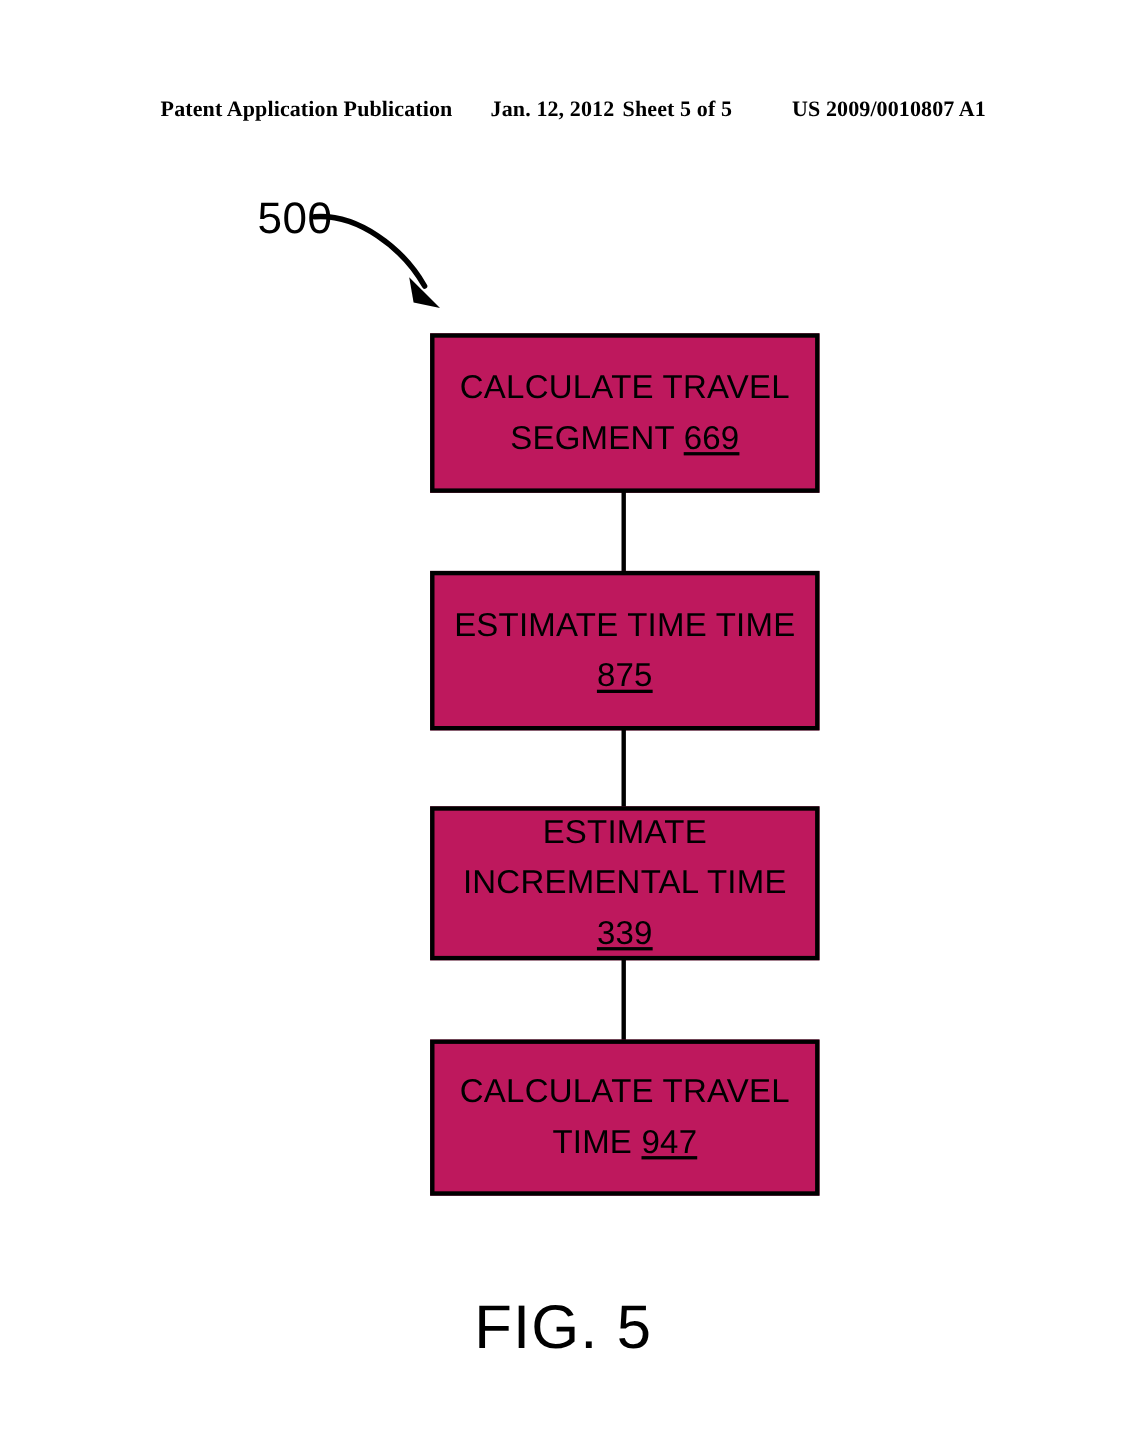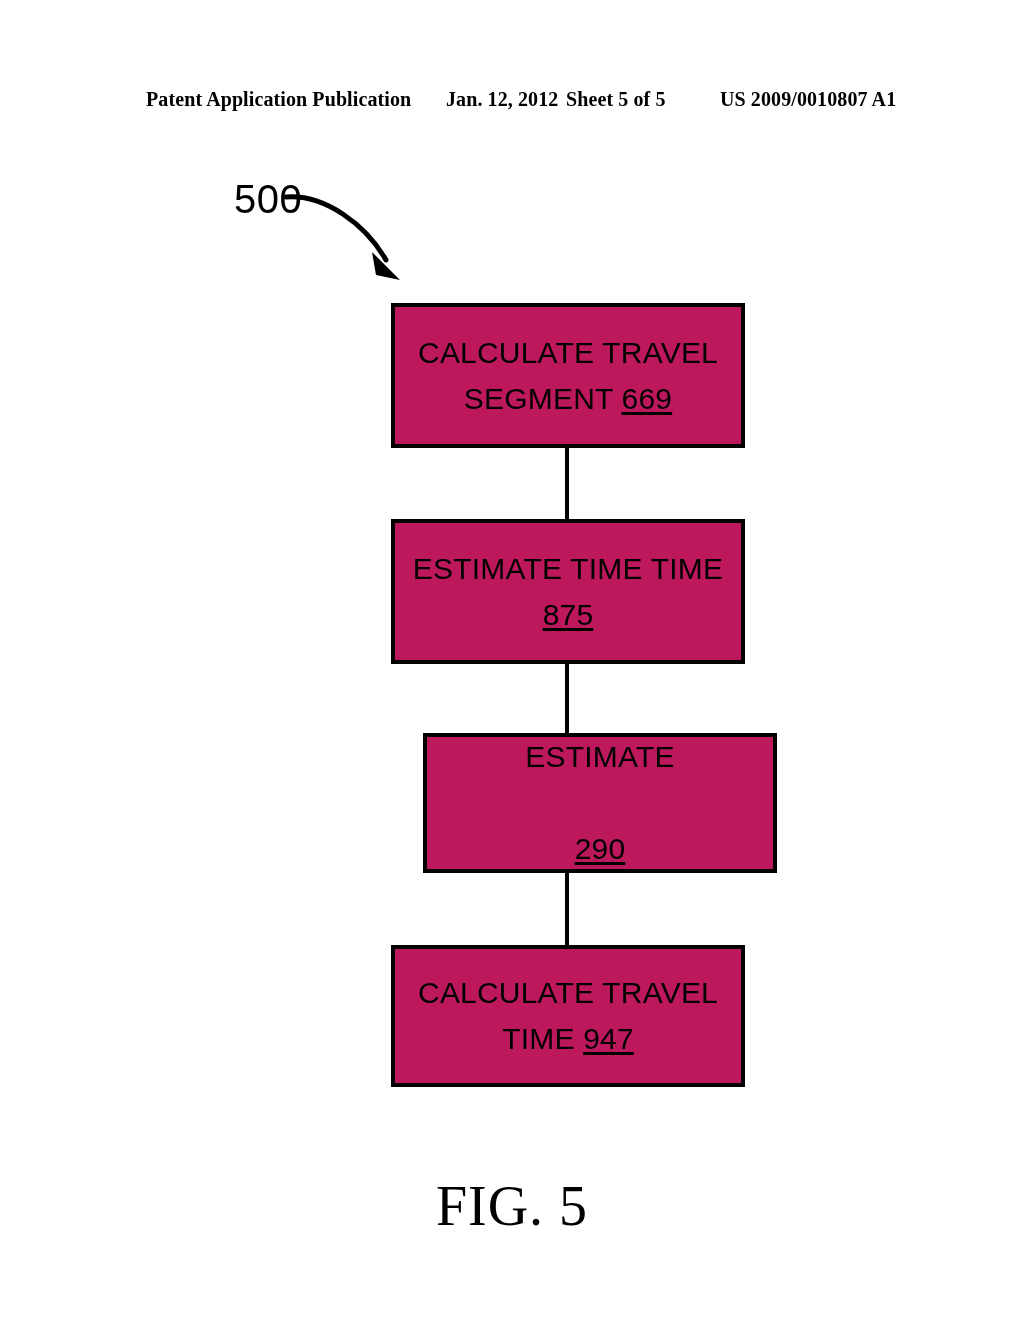--- a/index.html
+++ b/index.html
@@ -74,42 +74,42 @@
     letter-spacing: 0.2px;
     padding: 0 10px;
   }
   .flow-box .ref {
     text-decoration: underline;
     text-underline-offset: 3px;
   }
 
   #box-502 { left: 391px; top: 303px; width: 354px; height: 145px; }
   #box-504 { left: 391px; top: 519px; width: 354px; height: 145px; }
-  #box-506 { left: 391px; top: 733px; width: 354px; height: 140px; margin-left: 32px; }
+  #box-506 { left: 391px; top: 733px; width: 354px; height: 140px; }
   #box-508 { left: 391px; top: 945px; width: 354px; height: 142px; }
 
   
   .connector {
     position: absolute;
     left: 565px;
     width: 4px;
     background: #000000;
   }
   #conn-1 { top: 447px; height: 74px; }
   #conn-2 { top: 663px; height: 72px; }
   #conn-3 { top: 872px; height: 75px; }
 
   
   .fig-caption {
     position: absolute;
     left: 0;
     top: 1176px;
     width: 1024px;
     text-align: center;
-    font-family: Liberation Serif, serif;
+    font-family: Liberation Sans, sans-serif;
     font-size: 56px;
     line-height: 60px;
     letter-spacing: 1px;
     color: #000000;
   }
 </style>
 </head>
 <body>
 
 <div id="page">
@@ -142,22 +142,22 @@
       <span>ESTIMATE TIME TIME</span><br>
       <span class="ref">875</span>
     </div>
   </div>
 
   <div class="connector" id="conn-2"></div>
 
   <div class="flow-box" id="box-506">
     <div class="box-text">
       <span>ESTIMATE</span><br>
-      <br>
-      <span class="ref">290</span>
+      <span>INCREMENTAL TIME</span><br>
+      <span class="ref">339</span>
     </div>
   </div>
 
   <div class="connector" id="conn-3"></div>
 
   <div class="flow-box" id="box-508">
     <div class="box-text">
       <span>CALCULATE TRAVEL</span><br>
       <span>TIME </span><span class="ref">947</span>
     </div>

